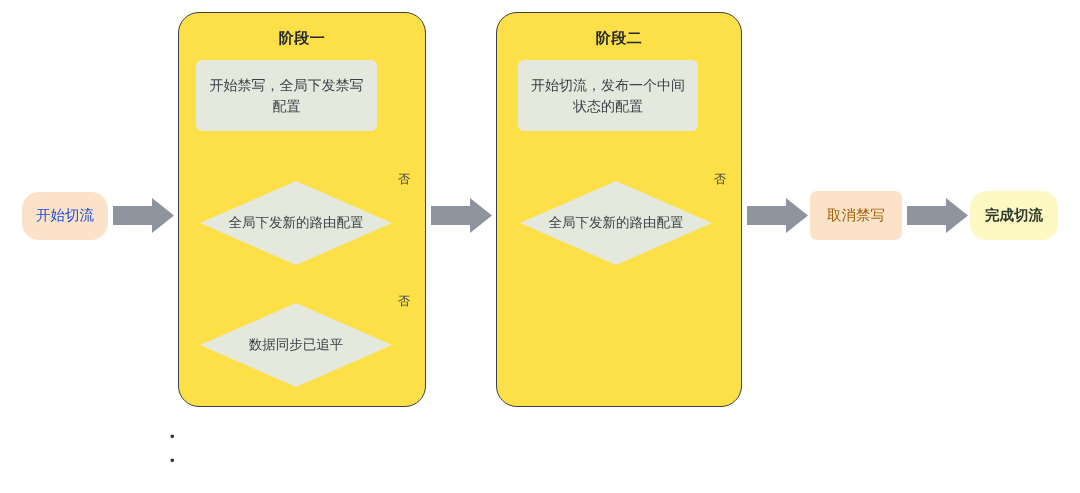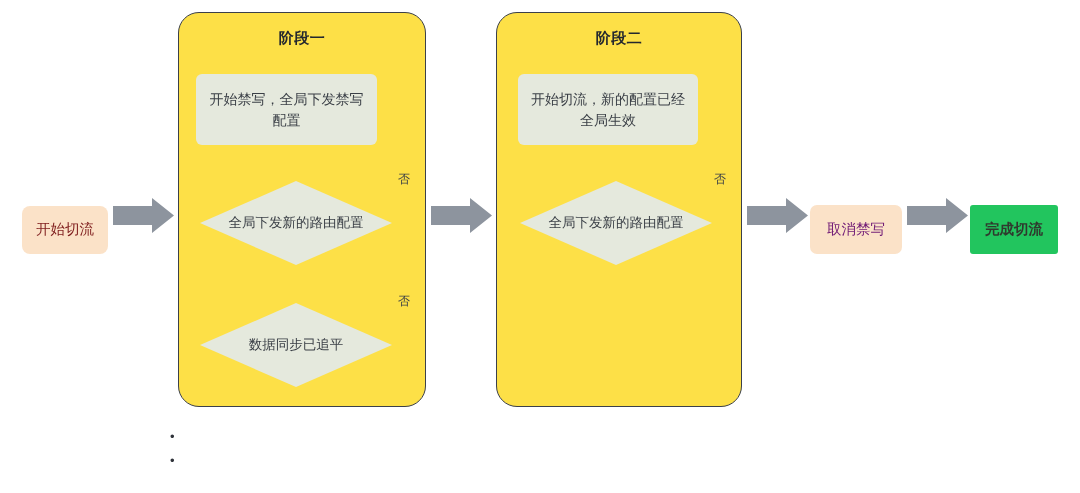--- a/index.html
+++ b/index.html
@@ -23,44 +23,43 @@
   }
   .node {
     position: absolute;
     box-sizing: border-box;
     display: flex;
     align-items: center;
     justify-content: center;
     text-align: center;
     line-height: 1.45;
     white-space: pre-line;
-    margin-top: 14px;
   }
   
   .box-start {
     left: 22px; top: 192px;
     width: 86px; height: 48px;
     background: #fbe2c8;
-    border-radius: 8px;
+    border-radius: 17px;
     font-size: 14.5px;
-    color: #7f1d1d;
+    color: #1d4ed8;
   }
   .box-cancel {
     left: 810px; top: 191px;
     width: 92px; height: 49px;
     background: #fbe2c8;
     border-radius: 7px;
     font-size: 14.5px;
-    color: #701a75;
+    color: #a16207;
   }
   .box-done {
     left: 970px; top: 191px;
     width: 88px; height: 49px;
-    background: #22c55e;
-    border-radius: 3px;
+    background: #fef9c3;
+    border-radius: 16px;
     font-size: 14.5px;
     color: #2f3a2e;
     font-weight: 600;
   }
   
   .phase-box {
     position: absolute;
     box-sizing: border-box;
     border: 1.6px solid #3b404a;
     border-radius: 21px;
@@ -216,21 +215,21 @@
 <div class="diamond-wrap d1b">
   <div class="diamond-shape"></div>
   <div class="diamond-label">数据同步已追平</div>
 </div>
 <div class="no-label no-1b">否</div>
 
 <div class="phase-box phase-2">
   <div class="phase-title">阶段二</div>
 </div>
 
-<div class="node proc proc-2">开始切流，新的配置已经全局生效</div>
+<div class="node proc proc-2">开始切流，发布一个中间状态的配置</div>
 
 <div class="diamond-wrap d2a">
   <div class="diamond-shape"></div>
   <div class="diamond-label">全局下发新的路由配置</div>
 </div>
 <div class="no-label no-2a">否</div>
 
 <div class="node box-cancel">取消禁写</div>
 
 <div class="node box-done">完成切流</div>

